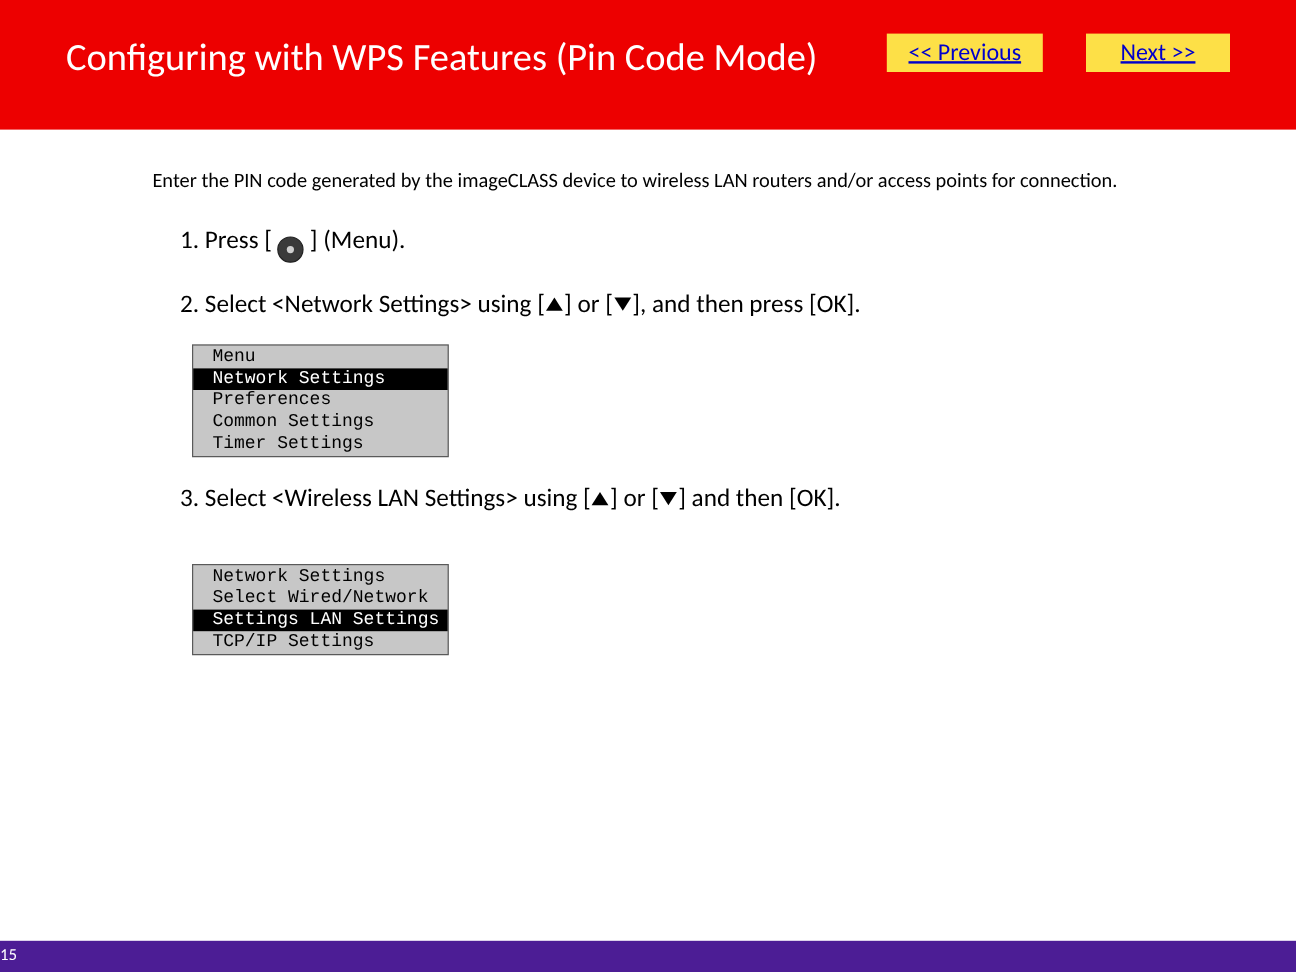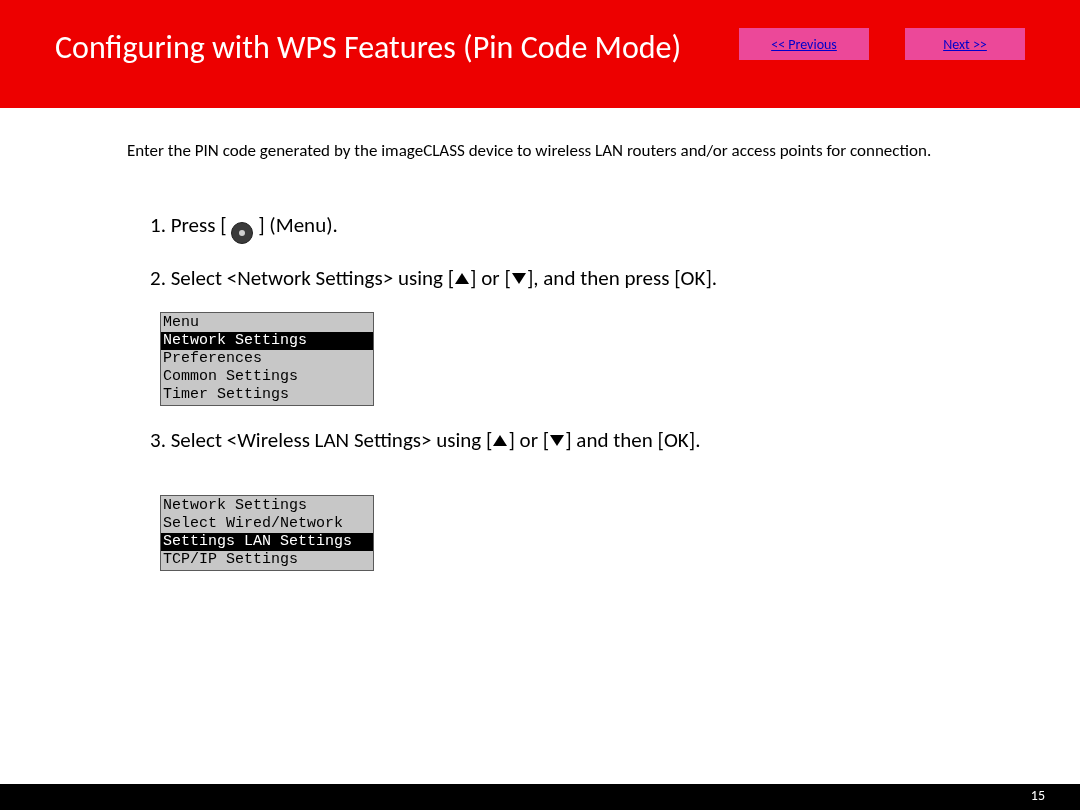--- a/index.html
+++ b/index.html
@@ -19,38 +19,38 @@
     padding: 28px 55px 0 55px;
     gap: 24px;
   }
   .title {
     color: #fff;
     font-size: 32px;
     font-weight: 400;
     flex: 1;
   }
   .nav-link {
-    background: #ec4899;
+    background: #fde047;
     color: #0000cc;
-    font-size: 14px;
+    font-size: 20px;
     padding: 4px 12px;
     text-decoration: underline;
     height: 32px;
     display: flex;
     align-items: center;
     cursor: pointer;
   }
   .nav-prev { width: 130px; justify-content: center; }
   .nav-next { width: 120px; justify-content: center; margin-left: 12px; }
   .intro {
     margin: 32px 127px 0 127px;
     font-size: 17px;
   }
   .steps {
-    margin: 50px 0 0 150px;
+    margin: 25px 0 0 150px;
     font-size: 21px;
     line-height: 1.35;
   }
   .step {
     margin-bottom: 20px;
   }
   .menu-icon {
     display:inline-flex;
     width:22px;height:22px;
     border-radius:50%;
@@ -78,37 +78,37 @@
     background:#c7c7c7;
     width:214px;
     margin:4px 0 20px 10px;
     font-family: "Courier New", monospace;
     font-size:15px;
     line-height:18px;
     padding:1px 0;
     color:#000;
   }
   .lcd .row {
-    padding:0 2px;
+    padding:0 16px;
     white-space:nowrap;
     overflow:hidden;
   }
   .lcd .row.sel {
     background:#000;
     color:#fff;
   }
 
   .footer {
     position:absolute;
     left:0;bottom:0;
     width:100%;
     height:26px;
-    background:#000000;
+    background:#4c1d95;
     color:#fff;
-    text-align:right;
+    text-align:left;
     font-size:14px;
     padding:3px 35px 0 0;
   }
 </style>
 </head>
 <body>
 
 <div class="header">
   <div class="title">Configuring with WPS Features (Pin Code Mode)</div>
   <a class="nav-link nav-prev">&lt;&lt; Previous</a>

